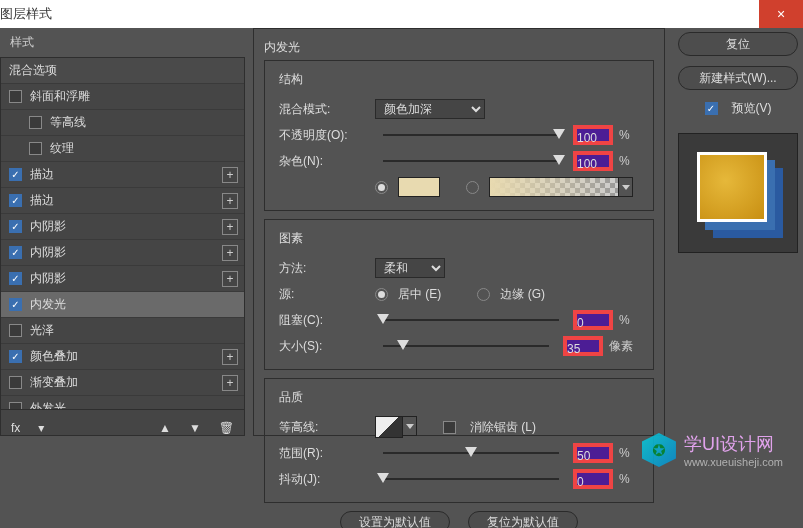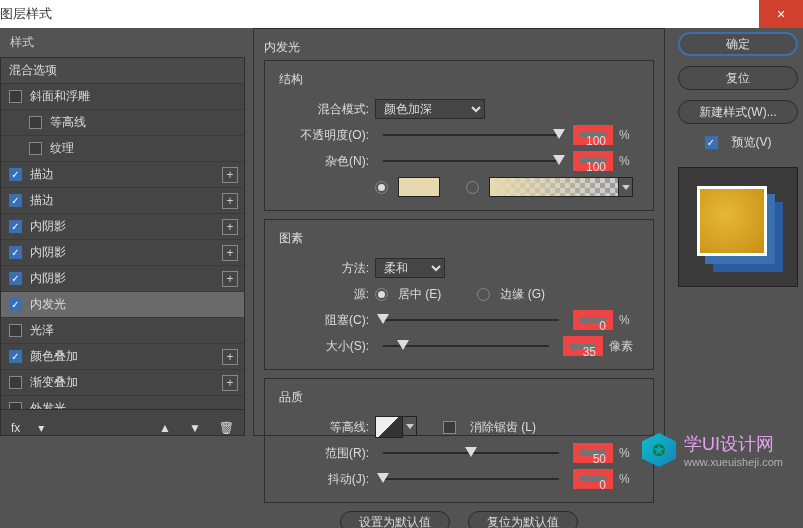--- a/index.html
+++ b/index.html
@@ -20,26 +20,26 @@
 .cb.on::after{content:"✓";color:#fff;font-size:10px;line-height:1}
 .plus{position:absolute;right:6px;width:16px;height:16px;border:1px solid #888;display:flex;align-items:center;justify-content:center;font-size:12px;color:#ccc}
 .lbl{color:#ddd}
 .toolbar{height:26px;display:flex;align-items:flex-end;gap:18px;padding:0 10px;border:1px solid #2e2e2e;border-top:none;background:#454545}
 .toolbar .spacer{flex:1}
 .midcol{flex:1;border:1px solid #2e2e2e;padding:6px 10px}
 .sect-title{color:#ddd;padding:4px 0}
 .fieldset{border:1px solid #2e2e2e;padding:10px 14px;margin-bottom:8px}
 .fs-title{color:#ddd;margin-bottom:8px}
 .frow{display:flex;align-items:center;height:26px;gap:6px}
-.frow .flab{width:90px;text-align:right;color:#ddd}
+.frow .flab{width:90px;color:#ddd}
 select,.select{background:#454545;border:1px solid #2a2a2a;color:#ddd;height:20px;padding:0 4px}
 .slider{flex:1;height:14px;position:relative;margin:0 8px}
 .slider .track{position:absolute;top:6px;left:0;right:0;height:2px;background:#2a2a2a}
 .slider .thumb{position:absolute;top:1px;width:0;height:0;border-left:6px solid transparent;border-right:6px solid transparent;border-top:10px solid #ddd}
-.numbox{width:40px;height:20px;background:#737373;border:7px solid #ef4444;color:#ddd;text-align:right;line-height:18px}
+.numbox{width:40px;height:20px;background:#4c1d95;border:4px solid #ef4444;color:#ddd;text-align:left;line-height:18px}
 .pct{width:20px;color:#ccc}
 .radio{width:13px;height:13px;border-radius:50%;border:1px solid #888;display:inline-flex;align-items:center;justify-content:center;margin-right:4px}
 .radio.on::after{content:"";width:7px;height:7px;border-radius:50%;background:#ddd}
 .swatch{width:42px;height:20px;border:1px solid #222}
 .grad{width:130px;height:20px;border:1px solid #222;background:linear-gradient(to right,#e8dab0,rgba(232,218,176,0))}
 .checker{background-image:linear-gradient(45deg,#999 25%,transparent 25%),linear-gradient(-45deg,#999 25%,transparent 25%),linear-gradient(45deg,transparent 75%,#999 75%),linear-gradient(-45deg,transparent 75%,#999 75%);background-size:10px 10px;background-position:0 0,0 5px,5px -5px,-5px 0;background-color:#ccc}
 .dd{width:14px;height:20px;border:1px solid #222;border-left:none;display:flex;align-items:center;justify-content:center}
 .dd::after{content:"";border-left:4px solid transparent;border-right:4px solid transparent;border-top:5px solid #ccc}
 .contour{width:28px;height:22px;border:1px solid #222;background:linear-gradient(135deg,#eee 50%,#333 50%)}
 .btn{height:22px;padding:0 18px;border:1px solid #2a2a2a;background:#4d4d4d;border-radius:11px;color:#ddd;display:inline-flex;align-items:center;justify-content:center}
@@ -261,21 +261,20 @@
       </div>
     </div>
 
     <div class="btnrow">
       <div class="btn">设置为默认值</div>
       <div class="btn">复位为默认值</div>
     </div>
   </div>
 
   <div class="rightcol">
-    <div class="rbtn primary">确定</div>
     <div class="rbtn">复位</div>
     <div class="rbtn">新建样式(W)...</div>
     <div style="display:flex;align-items:center;gap:6px">
       <span class="cb on"></span>
       <span>预览(V)</span>
     </div>
     <div class="preview">
       <div class="pv-stack">
           <div class="pv-a"></div>
           <div class="pv-b"></div>

